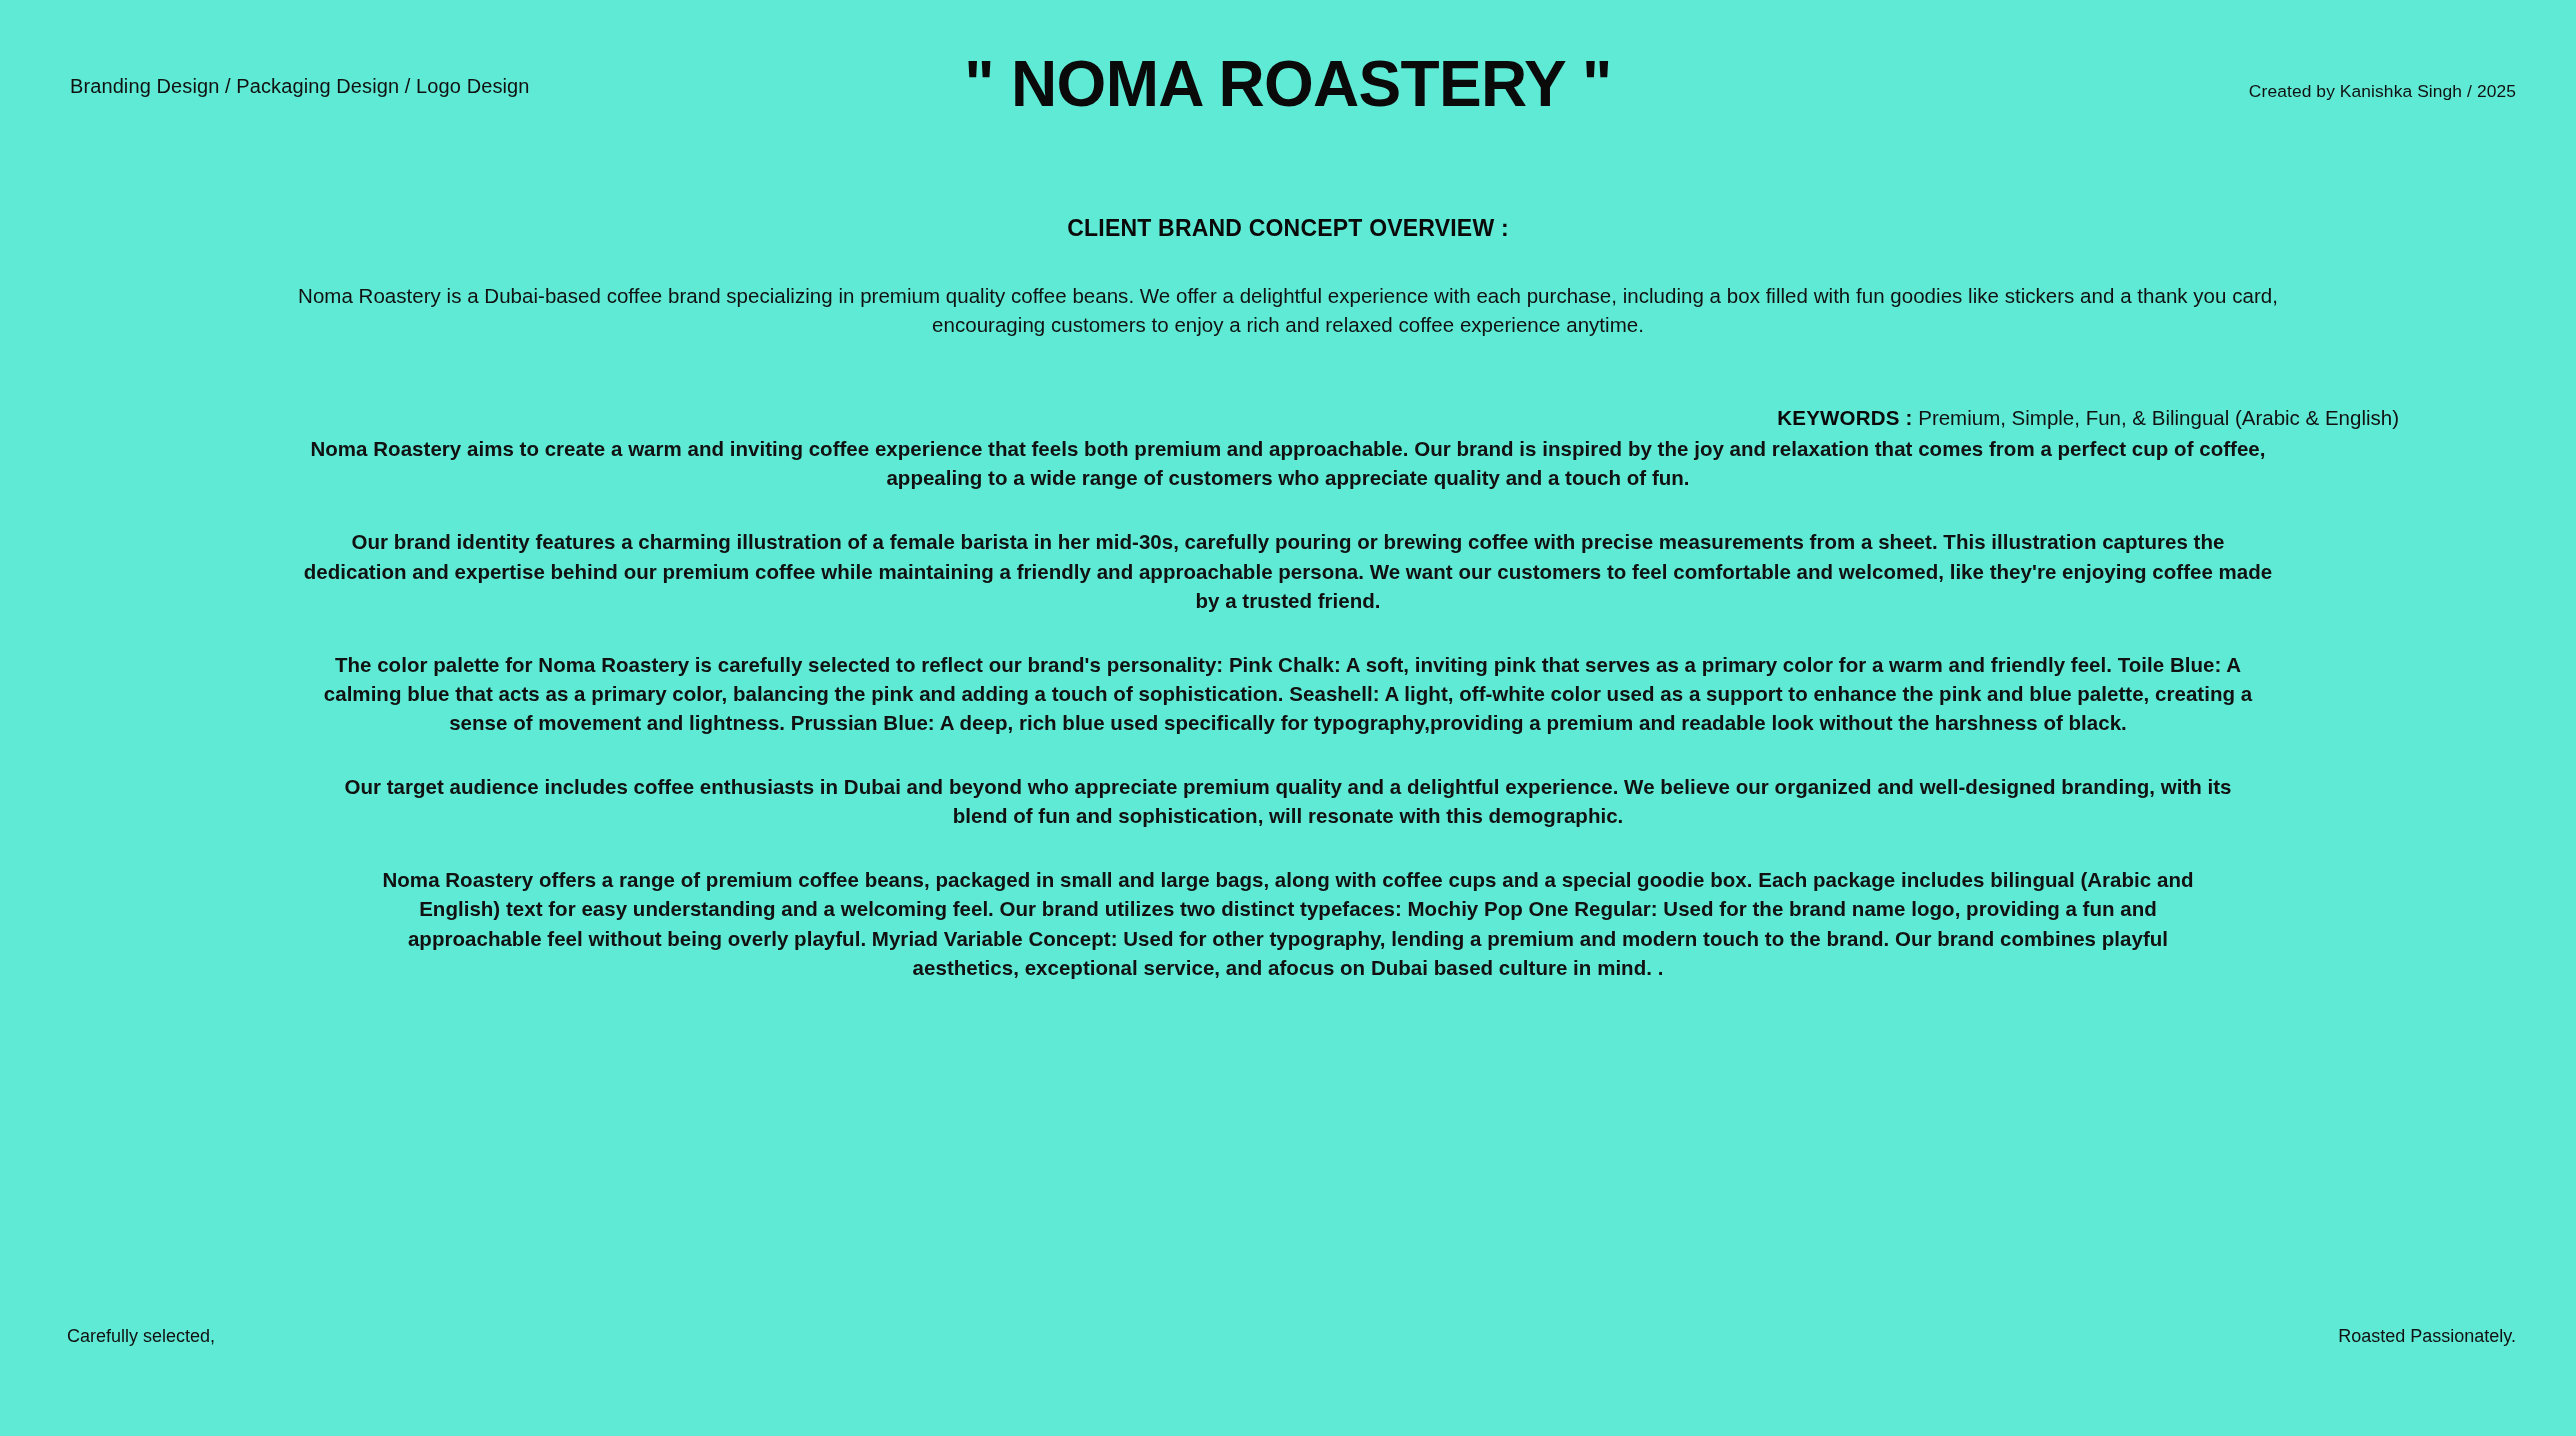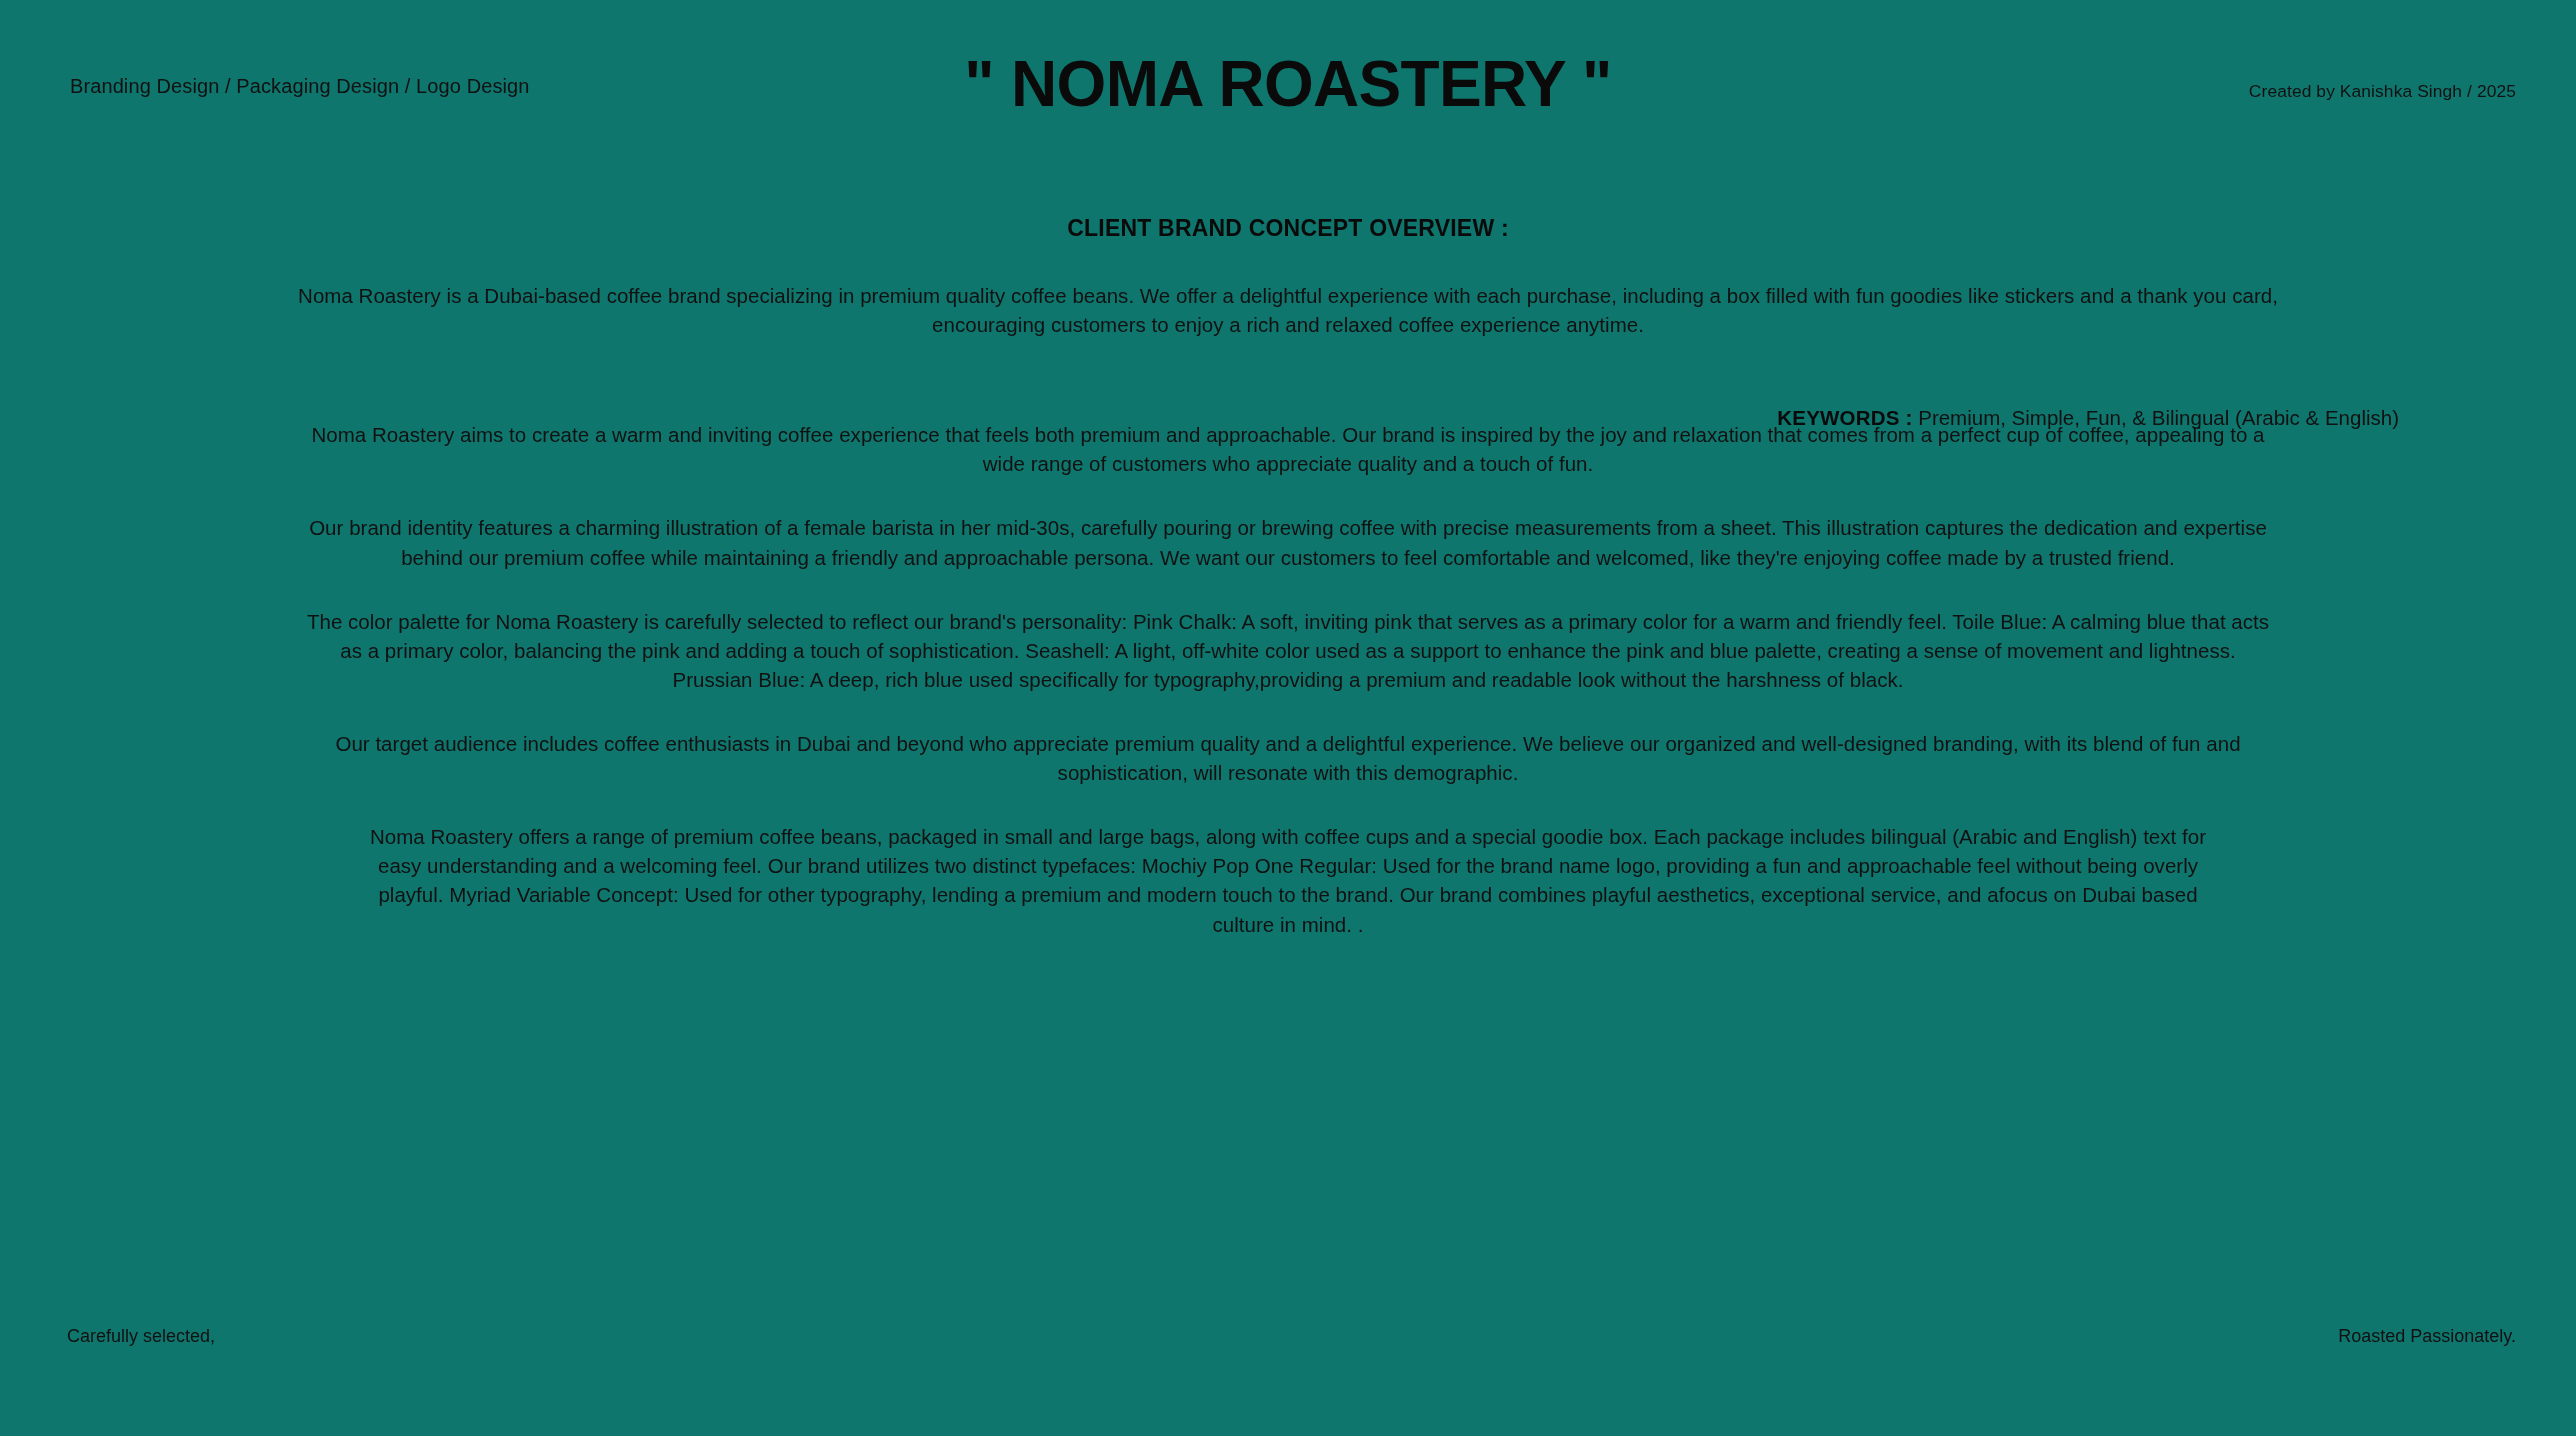--- a/index.html
+++ b/index.html
@@ -10,21 +10,21 @@
     width: 2576px;
     height: 1437px;
     background: #ffffff;
     font-family: "Liberation Sans", sans-serif;
     overflow: hidden;
   }
   .page {
     position: relative;
     width: 2576px;
     height: 1437px;
-    background: #0f766e;
+    background: #5eead4;
     box-sizing: border-box;
   }
   .top-left {
     position: absolute;
     left: 70px;
     top: 72px;
     font-size: 20px;
     line-height: 1.45;
     color: #111111;
     letter-spacing: 0.1px;
@@ -102,23 +102,24 @@
   .lbl {
     font-weight: bold;
     color: #0a0a0a;
     letter-spacing: 0.2px;
   }
   .vision-heading {
     margin-top: 70px;
     margin-bottom: 29.5px;
   }
   .vision-para {
-    margin: 2px auto;
+    margin: 16px auto;
     width: 1966px;
     margin-bottom: 35px;
+    font-weight: bold;
   }
   .vision-para:last-child {
     margin-bottom: 0;
   }
   .p1 { width: 1966px; }
   .p2 { width: 1972px; }
   .p3 { width: 1966px; }
   .p4 { width: 1932px; }
   .p5 { width: 1872px; }
   .footer-left {

